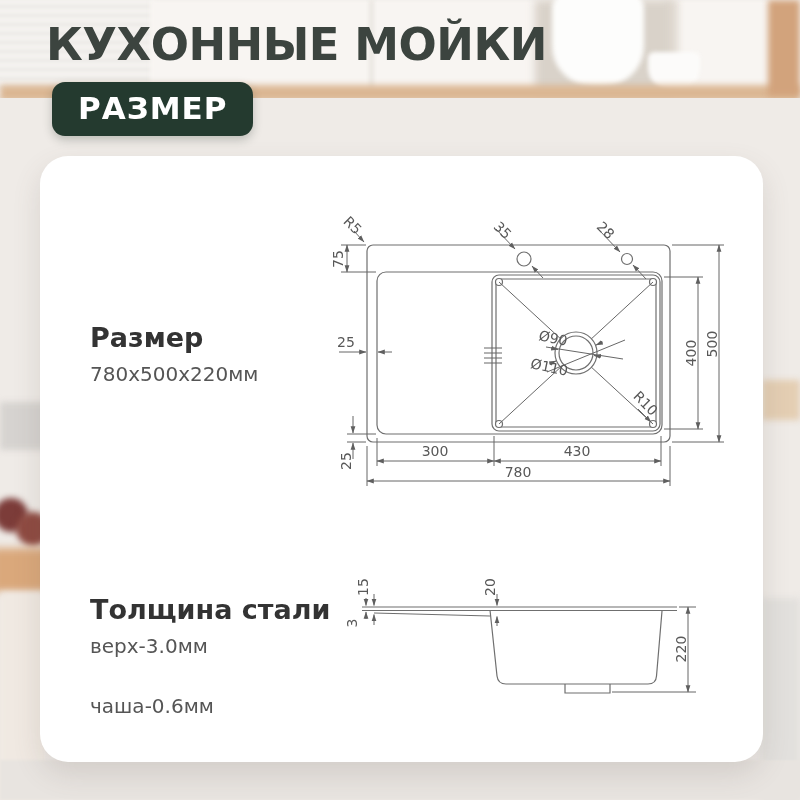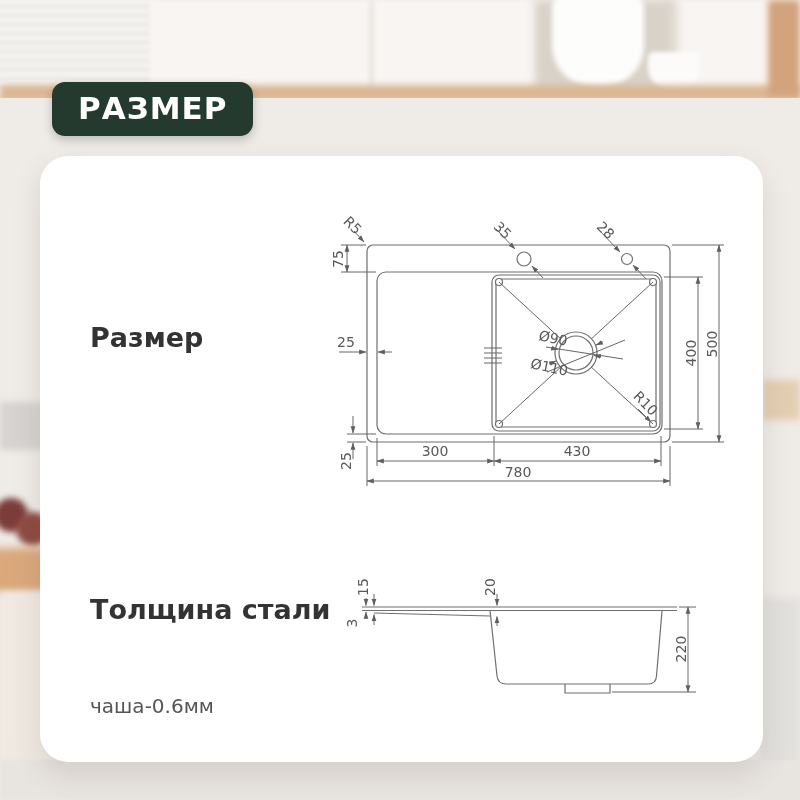--- a/index.html
+++ b/index.html
@@ -76,27 +76,30 @@
   <div class="bg-layer wall"></div>
   <div class="bg-layer left-rail"></div>
   <div class="bg-layer fruit1"></div>
   <div class="bg-layer fruit2"></div>
   <div class="bg-layer wood-shelf-left"></div>
   <div class="bg-layer cream-left"></div>
   <div class="bg-layer right-shelf"></div>
   <div class="bg-layer right-lower"></div>
   <div class="bg-layer bottom-band"></div>
 
+  <h1 class="title">КУХОННЫЕ МОЙКИ</h1>
   <div class="badge">
     <span>РАЗМЕР</span>
   </div>
 
   <div class="card"></div>
   <div class="lbl size-head">Размер</div>
+  <div class="lbl size-val">780x500x220мм</div>
   <div class="lbl thick-head">Толщина стали</div>
+  <div class="lbl thick-top">верх-3.0мм</div>
   <div class="lbl thick-bowl">чаша-0.6мм</div>
 
   <svg class="drawing" viewBox="0 0 800 800">
     <defs>
       <marker id="arwE" viewBox="0 0 10 10" refX="8.5" refY="5" markerWidth="8" markerHeight="8" markerUnits="userSpaceOnUse" orient="auto">
           <path d="M0,2 L9,5 L0,8 z" fill="#5f5f5f"></path>
         </marker>
       <marker id="arwS" viewBox="0 0 10 10" refX="1.5" refY="5" markerWidth="8" markerHeight="8" markerUnits="userSpaceOnUse" orient="auto">
           <path d="M10,2 L1,5 L10,8 z" fill="#5f5f5f"></path>
         </marker>

